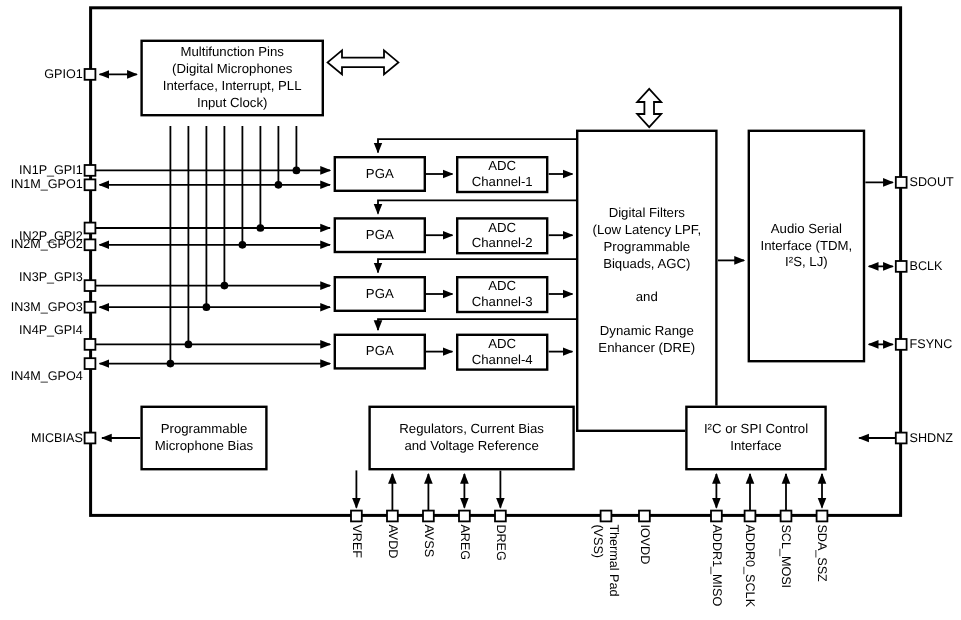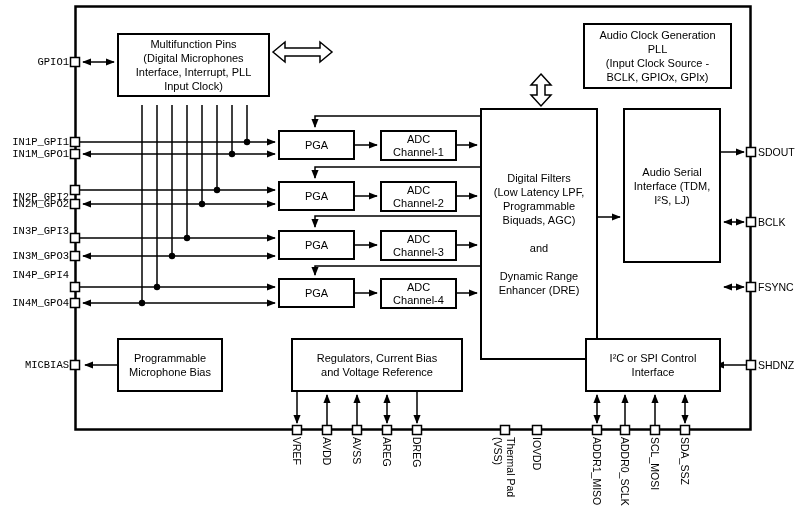--- a/index.html
+++ b/index.html
@@ -9,21 +9,21 @@
     color:#000;overflow:hidden;
   }
   .lines-svg{position:absolute;left:0;top:0;width:801px;height:517px;}
   .box{
     position:absolute;box-sizing:border-box;background:#fff;border:2px solid #000;
     display:flex;align-items:center;justify-content:center;text-align:center;
   }
   .box-label{white-space:pre-line;font-size:11px;line-height:14px;}
   .small-label{font-size:11px;line-height:13px;}
   .pin-label{position:absolute;font-size:10.5px;line-height:14px;white-space:pre-line;}
-  .pin-left{left:0;width:69px;text-align:right;font-family:Liberation Mono, monospace;}
+  .pin-left{left:0;width:69px;text-align:right;}
   .pin-right{left:758px;width:60px;text-align:left;}
   .pin-bottom{
     top:437px;height:80px;writing-mode:vertical-rl;text-align:left;line-height:13px;
   }
 </style>
 </head>
 <body>
 
 <div class="stage">
 
@@ -141,40 +141,34 @@
   </svg>
 
   <div class="box" style="left:117px;top:33px;width:153px;height:64px">
     <span class="box-label">Multifunction Pins
 (Digital Microphones
 Interface, Interrupt, PLL
 Input Clock)</span>
   </div>
 
 
-  <div class="box" style="left:583px;top:23px;width:149px;height:66px">
-    <span class="box-label">Audio Clock Generation
-PLL
-(Input Clock Source -
-BCLK, GPIOx, GPIx)</span>
-  </div>
 
   <div class="box" style="left:480px;top:108px;width:118px;height:252px">
     <span class="box-label">Digital Filters
 (Low Latency LPF,
 Programmable
 Biquads, AGC)
 
 and
 
 Dynamic Range
 Enhancer (DRE)</span>
   </div>
 
-  <div class="box" style="left:623px;top:108px;width:98px;height:155px">
+  <div class="box" style="left:623px;top:108px;width:98px;height:194px">
     <span class="box-label">Audio Serial
 Interface (TDM,
 I²S, LJ)</span>
   </div>
 
   <div class="box" style="left:278px;top:130px;width:77px;height:30px">
     <span class="box-label small-label">PGA</span>
     </div>
   <div class="box" style="left:380px;top:130px;width:77px;height:31px">
     <span class="box-label small-label">ADC
@@ -203,39 +197,39 @@
   <div class="box" style="left:380px;top:278px;width:77px;height:31px">
     <span class="box-label small-label">ADC
 Channel-4</span>
     </div>
 
   <div class="box" style="left:117px;top:338px;width:106px;height:54px">
     <span class="box-label">Programmable
 Microphone Bias</span>
   </div>
 
-  <div class="box" style="left:291px;top:338px;width:172px;height:54px">
+  <div class="box" style="left:307px;top:338px;width:172px;height:54px">
     <span class="box-label">Regulators, Current Bias
 and  Voltage Reference</span>
   </div>
 
-  <div class="box" style="left:585px;top:338px;width:136px;height:54px">
+  <div class="box" style="left:571px;top:338px;width:118px;height:54px">
     <span class="box-label">I²C or SPI Control
 Interface</span>
   </div>
 
   <div class="pin-label pin-left" style="top:55px">GPIO1</div>
   <div class="pin-label pin-left" style="top:135px">IN1P_GPI1</div>
   <div class="pin-label pin-left" style="top:147px">IN1M_GPO1</div>
   <div class="pin-label pin-left" style="top:190px">IN2P_GPI2</div>
   <div class="pin-label pin-left" style="top:197px">IN2M_GPO2</div>
   <div class="pin-label pin-left" style="top:224px">IN3P_GPI3</div>
   <div class="pin-label pin-left" style="top:249px">IN3M_GPO3</div>
   <div class="pin-label pin-left" style="top:268px">IN4P_GPI4</div>
-  <div class="pin-label pin-left" style="top:296px">IN4M_GPO4</div>
+  <div class="pin-label pin-left" style="top:307px">IN4M_GPO4</div>
   <div class="pin-label pin-left" style="top:358px">MICBIAS</div>
 
   <div class="pin-label pin-right" style="top:145px">SDOUT</div>
   <div class="pin-label pin-right" style="top:215px">BCLK</div>
   <div class="pin-label pin-right" style="top:280px">FSYNC</div>
   <div class="pin-label pin-right" style="top:358px">SHDNZ</div>
 
   <div class="pin-label pin-bottom" style="left:290px">VREF</div>
   <div class="pin-label pin-bottom" style="left:320px">AVDD</div>
   <div class="pin-label pin-bottom" style="left:350px">AVSS</div>

